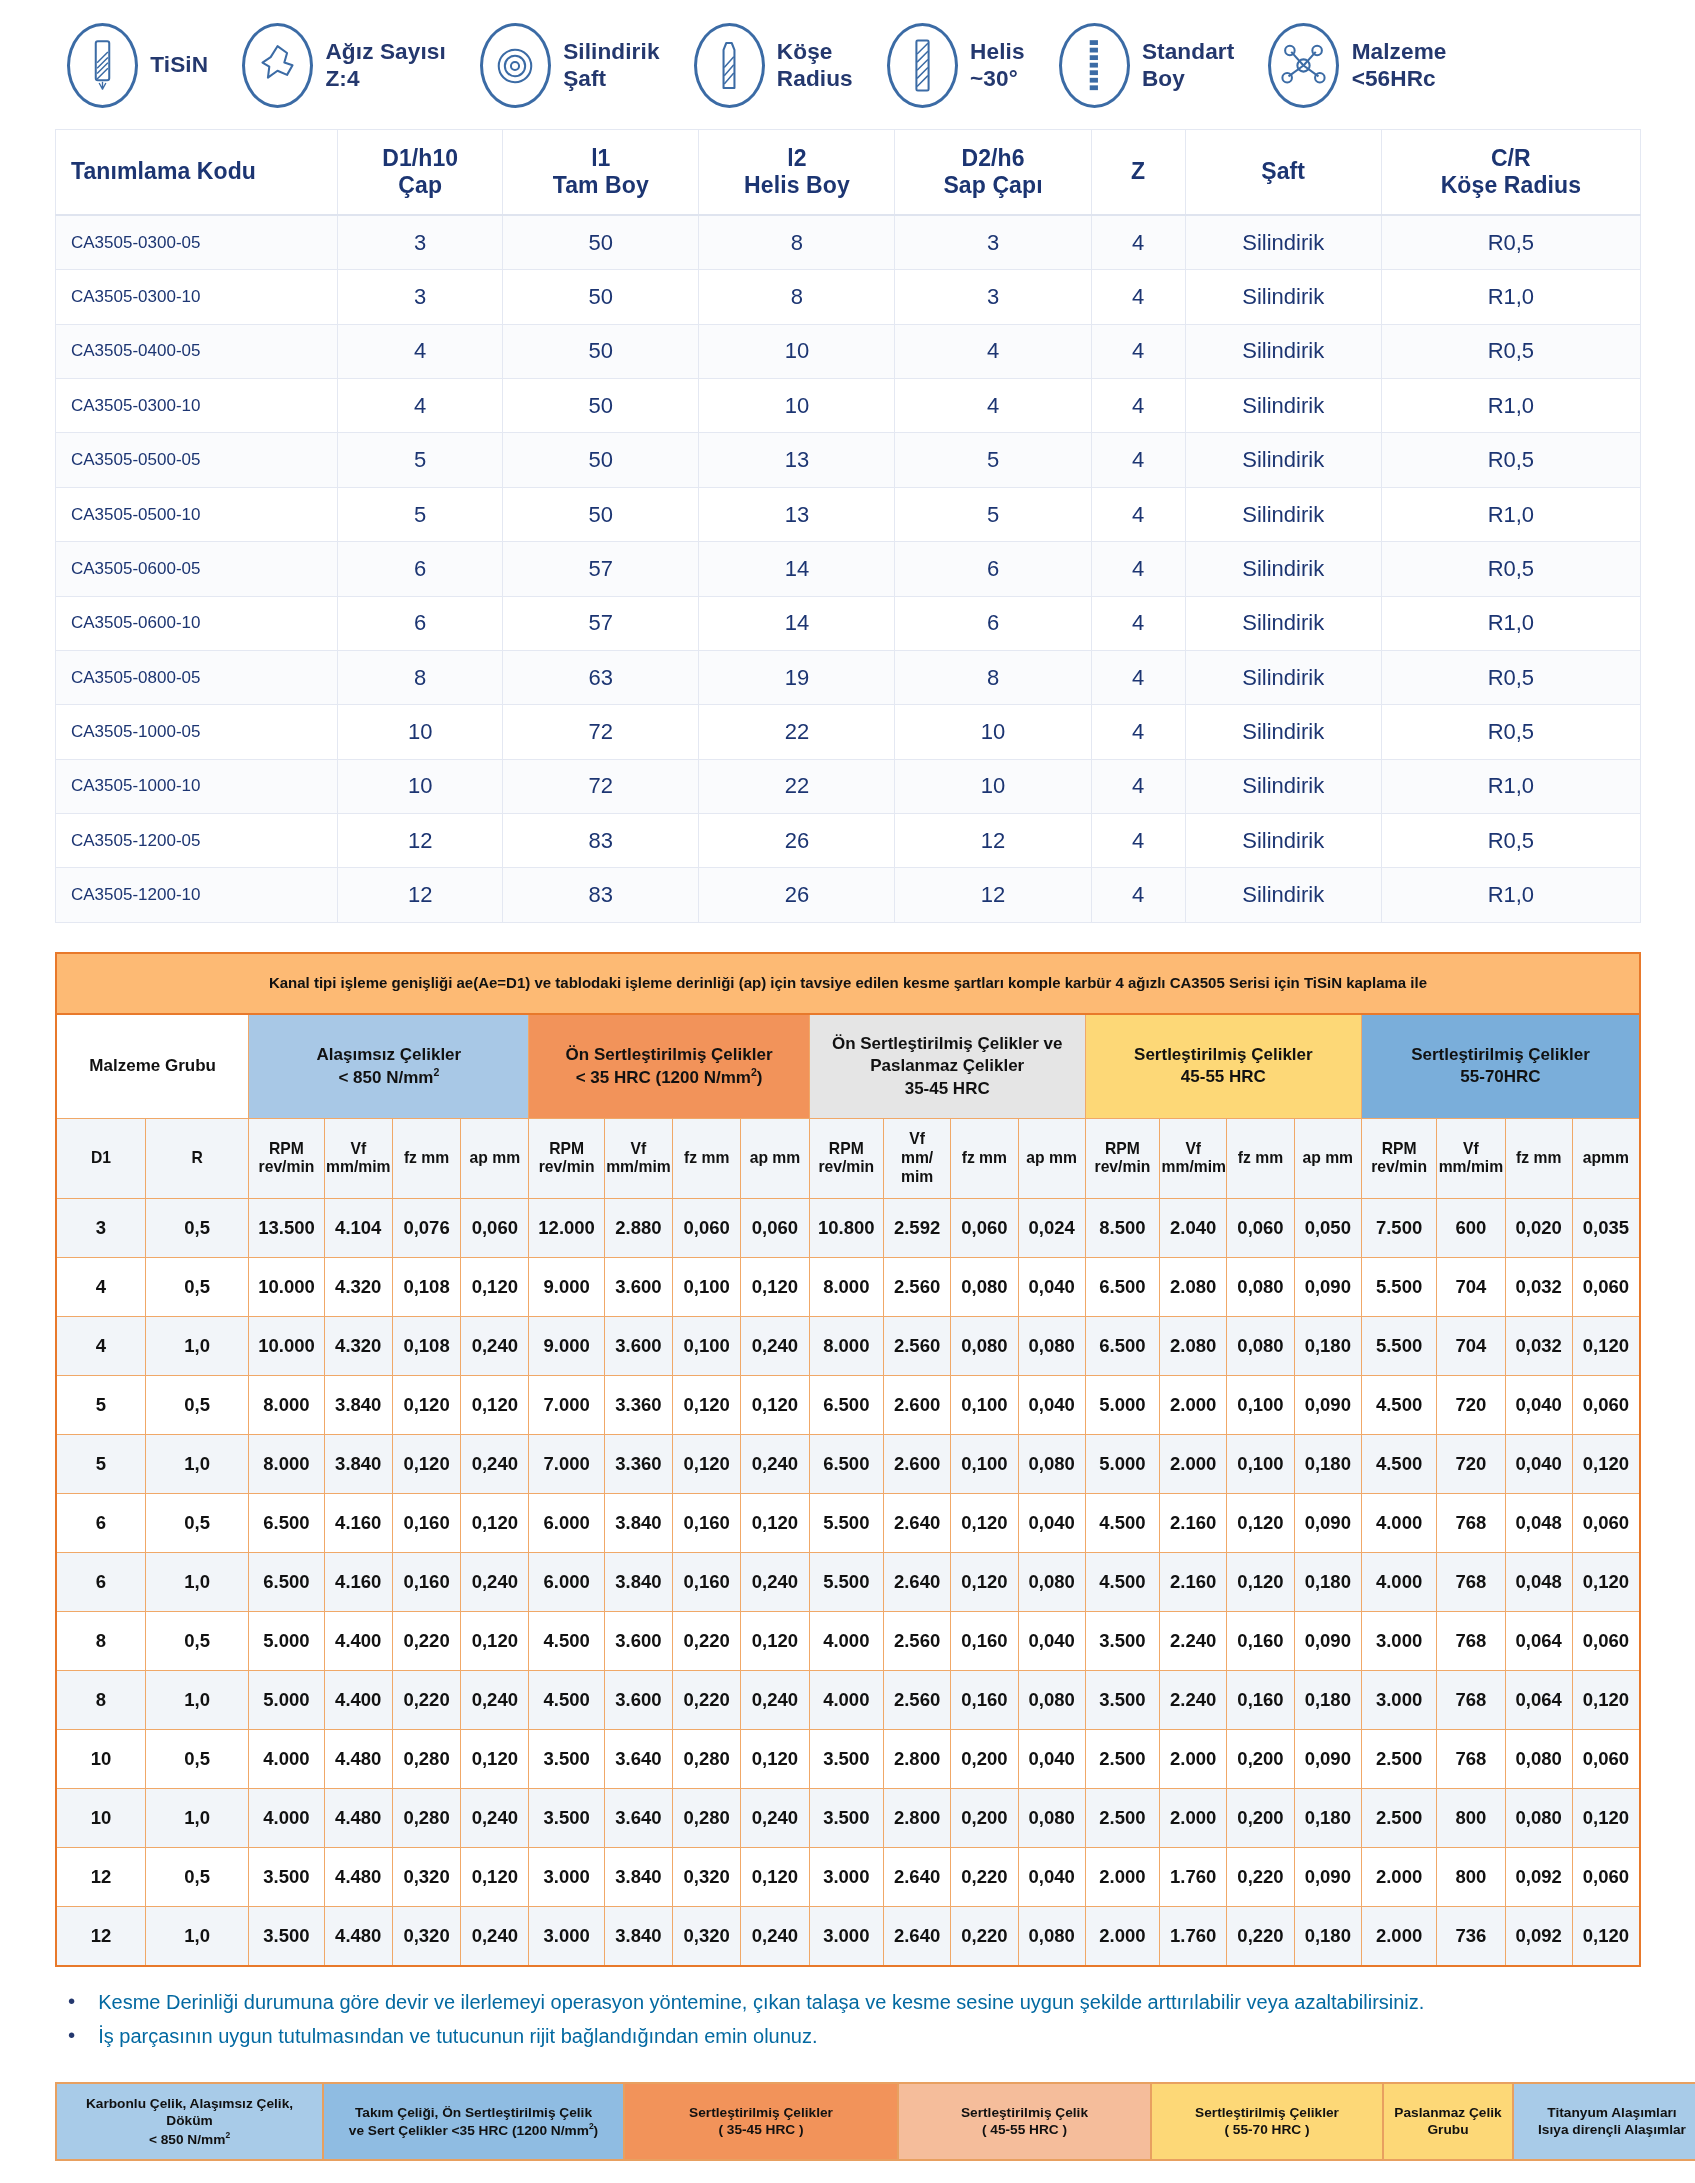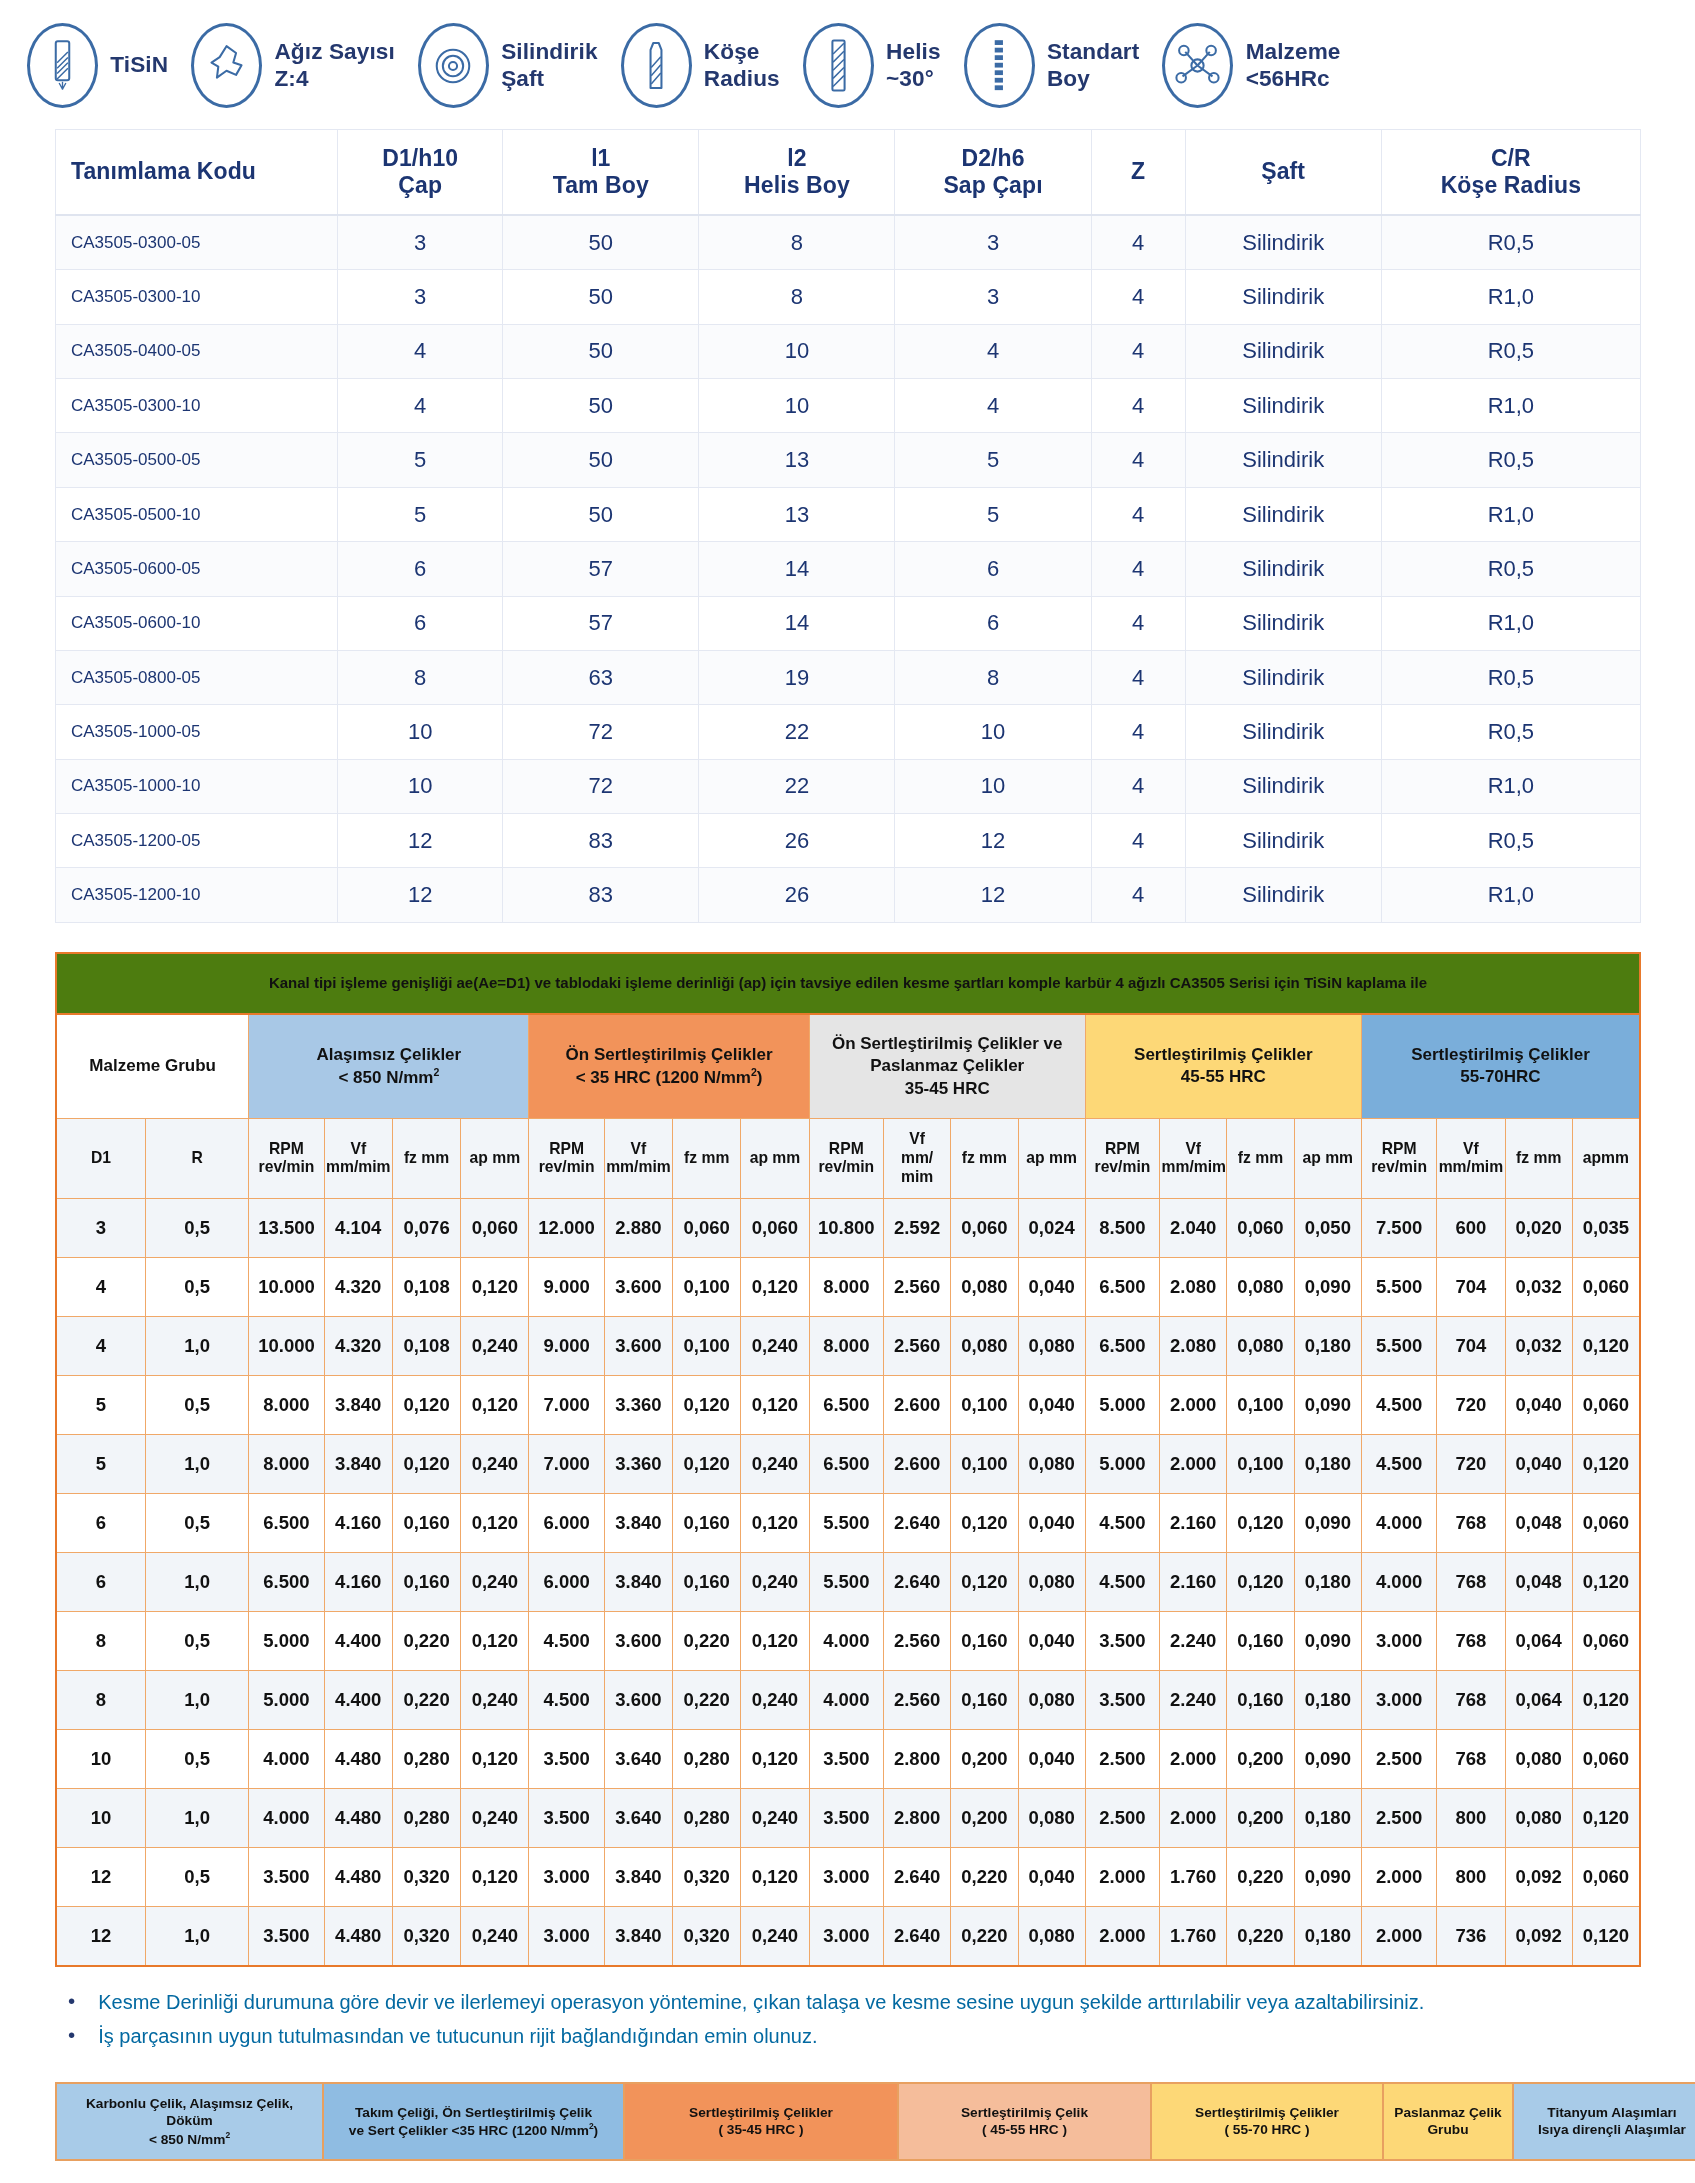--- a/index.html
+++ b/index.html
@@ -10,21 +10,22 @@
     font-family: "Liberation Sans", sans-serif;
     color: #1f3a6e;
     position: relative;
     overflow: hidden;
   }
 
   
   .icon-strip {
     display: flex; align-items: center;
     padding: 23px 31px 18px 27px;
-    gap: 0px;
+    gap: 11px;
+    margin-left: 40px;
   }
   .icon-item { display:flex; align-items:center; gap:12.3px; padding-right: 23px; }
   .icon-oval {
     width: 71px; height: 85px; flex: 0 0 71px;
     border: 3.4px solid #3b6ba5; border-radius: 50%;
     display:flex; align-items:center; justify-content:center;
   }
   .icon-label {
     font-size: 22.6px; line-height: 1.18; color:#24386e;
     font-weight: 600; letter-spacing: 0.1px; white-space: pre-line;
@@ -53,21 +54,21 @@
   .c-code{width:246px}.c-d1{width:144px}.c-l1{width:171px}.c-l2{width:171px}
   .c-d2{width:171px}.c-z{width:82px}.c-saft{width:171px}.c-cr{width:226px}
 
   
   .t2-wrap { padding: 29px 55px 0 55px; }
   table.t2 { border-collapse: collapse; width: 1586px; table-layout: fixed; }
   table.t2 td, table.t2 th { border: 1.4px solid #f0a868; color:#111; text-align:center; vertical-align:middle; }
   .t2-banner {
     border: 2.7px solid #e8792b !important;
     font-size: 15px; font-weight: 600; color:#141414;
-    padding: 20.5px 6.8px; background:#4d7c0f; line-height:1.2;
+    padding: 20.5px 6.8px; background:#fdba74; line-height:1.2;
   }
   .grp-head { font-size: 17px; font-weight:600; line-height:1.32; padding: 18px 8.2px; color:#111; }
   .grp-blank { background:#fff; border-left:2.7px solid #e8792b !important; }
   .sub-head { font-size: 15.7px; font-weight:600; line-height:1.2; padding: 11px 1.4px; background:#f2f5f9; color:#111; }
   table.t2 tbody td { font-size: 18.5px; font-weight:600; padding: 18px 1.4px; background:#ffffff; }
   table.t2 tbody tr:nth-child(odd) td { background:#f2f5f9; }
   table.t2 tbody tr td:first-child { border-left: 2.7px solid #e8792b; }
   table.t2 tbody tr td:last-child  { border-right: 2.7px solid #e8792b; }
   table.t2 tbody tr:last-child td  { border-bottom: 2.7px solid #e8792b; }
   .hdr-row td:first-child { border-left: 2.7px solid #e8792b; }

